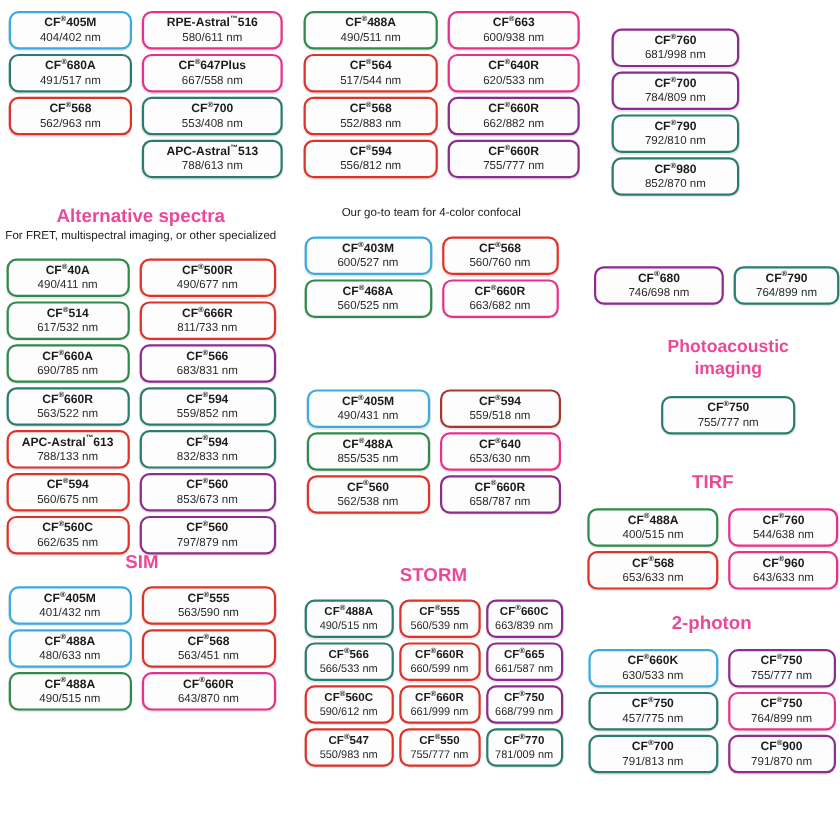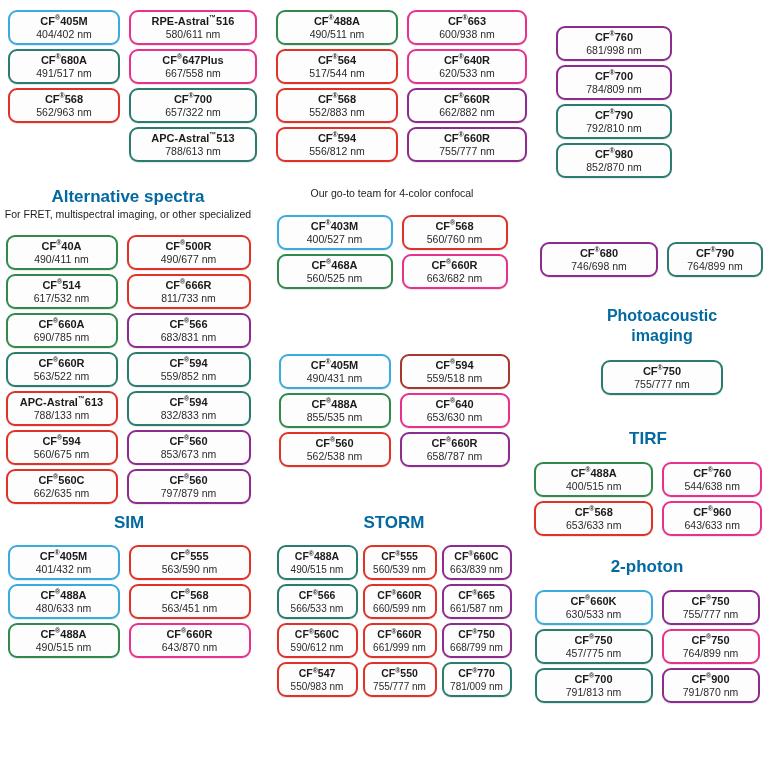--- a/index.html
+++ b/index.html
@@ -1,19 +1,19 @@
 <!DOCTYPE html>
 <html><head>
 <meta charset="utf-8">
 <style>
   html,body{margin:0;padding:0;background:#ffffff;}
   #canvas{position:relative;width:764px;height:764px;background:#ffffff;overflow:hidden;
           font-family:"Liberation Sans",sans-serif;}
   section{position:absolute;}
-  .sec-title{margin:0;text-align:center;font-size:17px;line-height:21px;font-weight:bold;color:#0369a1;}
+  .sec-title{margin:0;text-align:center;font-size:17px;line-height:21px;font-weight:bold;color:#ec4899;}
   .sec-sub{margin:1px 0 0;text-align:center;font-size:10.5px;line-height:13px;color:#1d1d1d;}
   .cols{display:flex;gap:9px;align-items:flex-start;justify-content:center;margin-top:12px;}
   .no-title .cols{margin-top:0;}
   .col{display:flex;flex-direction:column;gap:4px;}
   .pill{border:2px solid #888;border-radius:9px;background:#fdfdfd;text-align:center;
         padding:2px 3px;display:flex;flex-direction:column;justify-content:center;
         min-height:33px;box-sizing:border-box;box-shadow:0 1px 1px rgba(0,0,0,0.10);}
   .pill-name{font-weight:bold;font-size:11px;line-height:14px;color:#1b1b1b;white-space:nowrap;}
   .pill-name sup{font-size:7px;line-height:0;}
   .pill-value{font-size:10.5px;line-height:13px;color:#2a2a2a;white-space:nowrap;}
@@ -50,21 +50,21 @@
   #sec-photoacoustic{left:586px;top:306px;width:152px;}
   #sec-photoacoustic .sec-title{font-size:16px;line-height:20px;}
   #sec-photoacoustic .cols{margin-top:14px;}
   #sec-photoacoustic .col:nth-child(1){width:122px;}
 
   #sec-tirf{left:534px;top:428px;width:228px;}
   #sec-tirf .cols{margin-top:13px;}
   #sec-tirf .col:nth-child(1){width:120px;}
   #sec-tirf .col:nth-child(2){width:100px;}
 
-  #sec-sim{left:6px;top:512px;width:246px;}
+  #sec-sim{left:6px;top:500px;width:246px;}
   #sec-sim .col:nth-child(1){width:112px;}
   #sec-sim .col:nth-child(2){width:122px;}
 
   #sec-storm{left:274px;top:512px;width:240px;}
   #sec-storm .cols{gap:5px;}
   #sec-storm .col:nth-child(1){width:81px;}
   #sec-storm .col:nth-child(2){width:74px;}
   #sec-storm .col:nth-child(3){width:70px;}
   #sec-storm .pill-name{font-size:10.5px;}
   #sec-storm .pill-value{font-size:10px;}
@@ -99,21 +99,21 @@
           <div class="pill" style="border-color: rgb(233, 48, 140);">
             <div class="pill-name">RPE-Astral<sup>™</sup>516</div>
             <div class="pill-value">580/611 nm</div>
           </div>
           <div class="pill" style="border-color: rgb(233, 48, 140);">
             <div class="pill-name">CF<sup>®</sup>647Plus</div>
             <div class="pill-value">667/558 nm</div>
           </div>
           <div class="pill" style="border-color: rgb(42, 125, 110);">
             <div class="pill-name">CF<sup>®</sup>700</div>
-            <div class="pill-value">657/322 nm</div>
+            <div class="pill-value">553/408 nm</div>
           </div>
           <div class="pill" style="border-color: rgb(42, 125, 110);">
             <div class="pill-name">APC-Astral<sup>™</sup>513</div>
             <div class="pill-value">788/613 nm</div>
           </div>
         </div>
       </div>
   </section>
 
   <section id="sec-top-middle" class="no-title">
@@ -246,21 +246,21 @@
         </div>
       </div>
   </section>
 
   <section id="sec-fab-four">
     <p class="sec-sub">Our go-to team for 4-color confocal</p>
     <div class="cols">
         <div class="col">
           <div class="pill" style="border-color: rgb(58, 171, 223);">
             <div class="pill-name">CF<sup>®</sup>403M</div>
-            <div class="pill-value">400/527 nm</div>
+            <div class="pill-value">600/527 nm</div>
           </div>
           <div class="pill" style="border-color: rgb(47, 138, 76);">
             <div class="pill-name">CF<sup>®</sup>468A</div>
             <div class="pill-value">560/525 nm</div>
           </div>
         </div>
         <div class="col">
           <div class="pill" style="border-color: rgb(224, 50, 40);">
             <div class="pill-name">CF<sup>®</sup>568</div>
             <div class="pill-value">560/760 nm</div>

